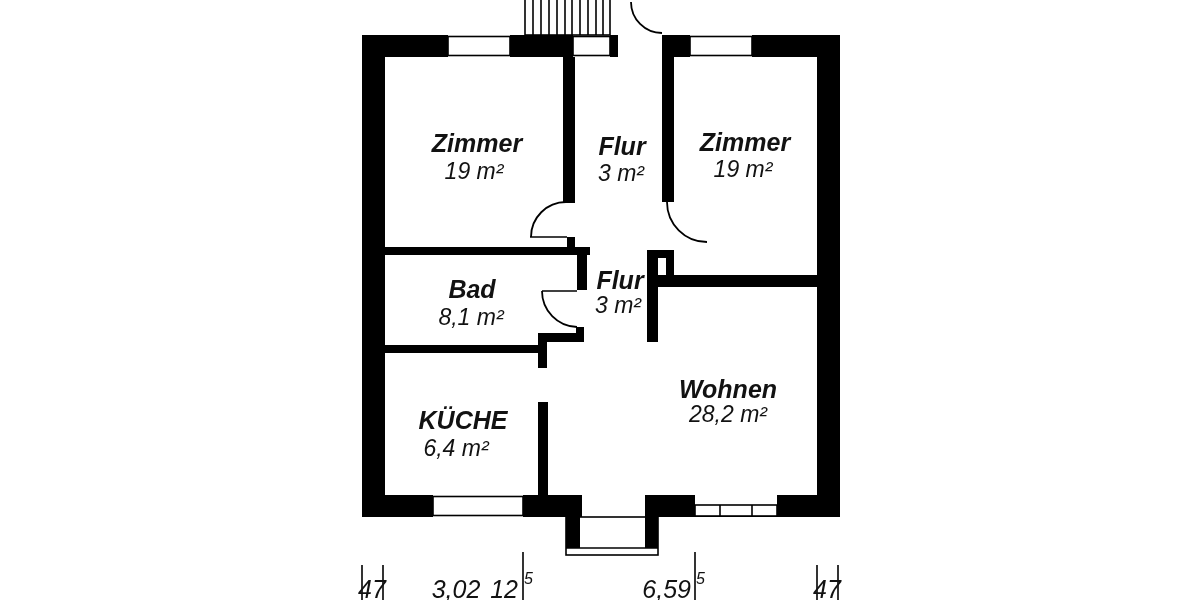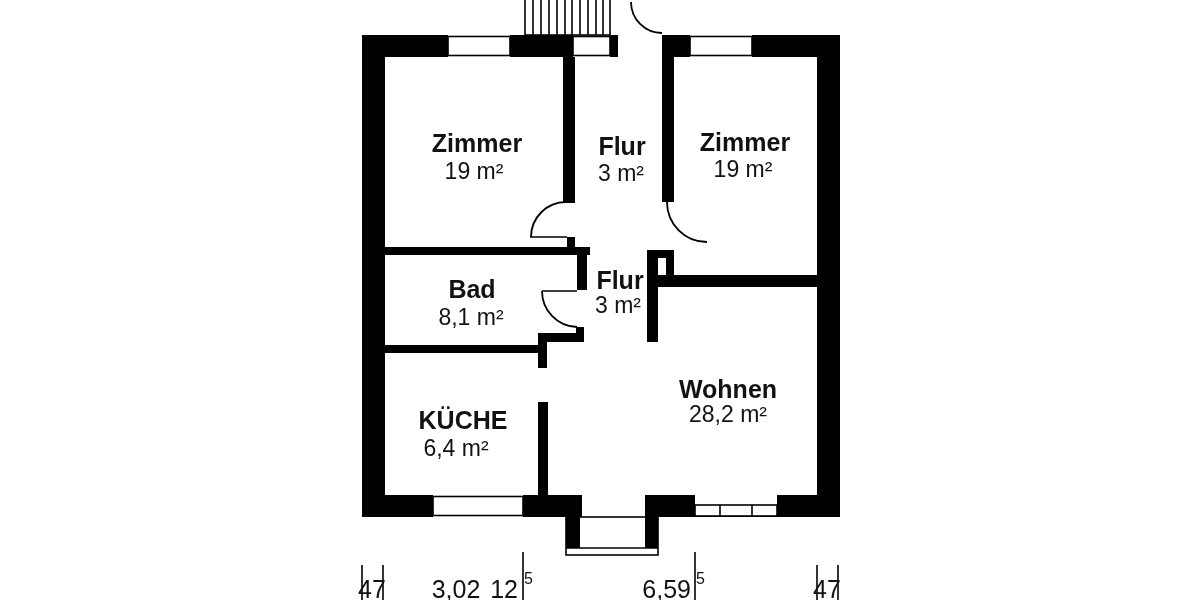--- a/index.html
+++ b/index.html
@@ -1,17 +1,17 @@
 <!DOCTYPE html>
 <html><head>
 <meta charset="utf-8">
 <style>
   html,body{margin:0;padding:0;background:#fff;}
   .stage{position:relative;width:1200px;height:600px;background:#fff;overflow:hidden;
-         font-family:"Liberation Sans", sans-serif;}
+         font-family:"Liberation Sans", sans-serif;font-style:italic;}
   svg{display:block}
   .wall{fill:#000;shape-rendering:crispEdges;}
   .thinline{stroke:#000;stroke-width:1.6;fill:none;}
   .winbox{fill:#fff;stroke:#000;stroke-width:1.6;}
   .arc{stroke:#000;stroke-width:1.8;fill:none;}
   .room-name{font-size:25px;font-weight:bold;fill:#121212;}
   .room-area{font-size:23px;font-weight:normal;fill:#121212;}
   .dim-text{font-size:25px;fill:#121212;}
   .dim-sup{font-size:16px;fill:#121212;}
   text{text-anchor:middle;}

